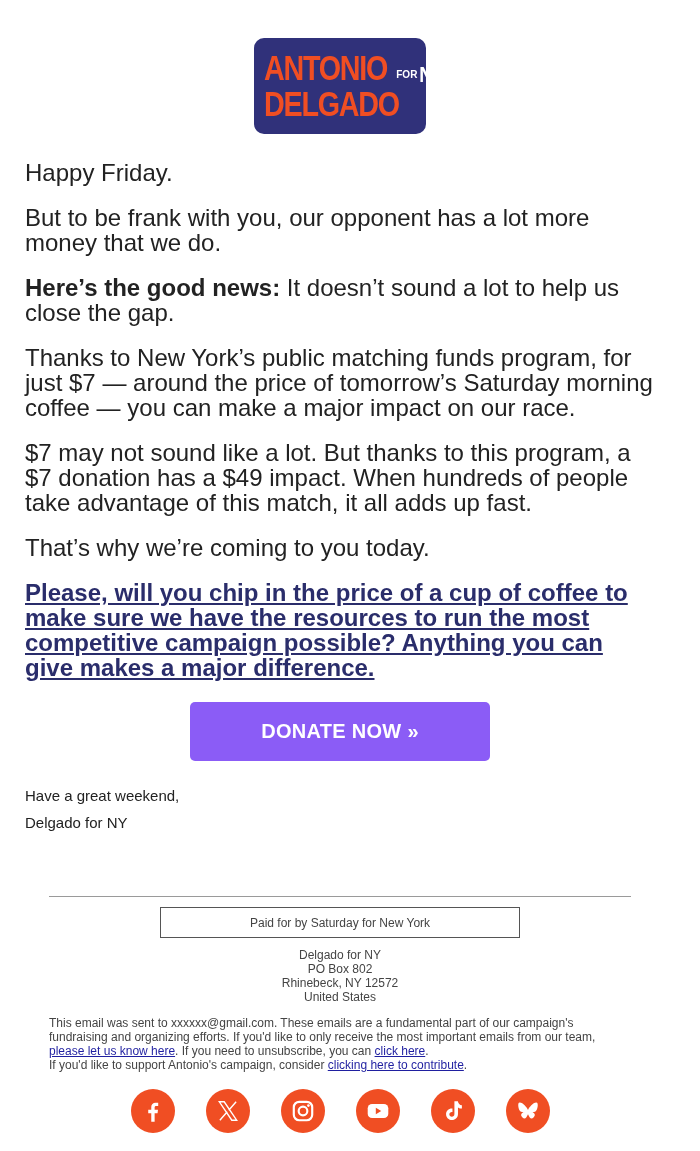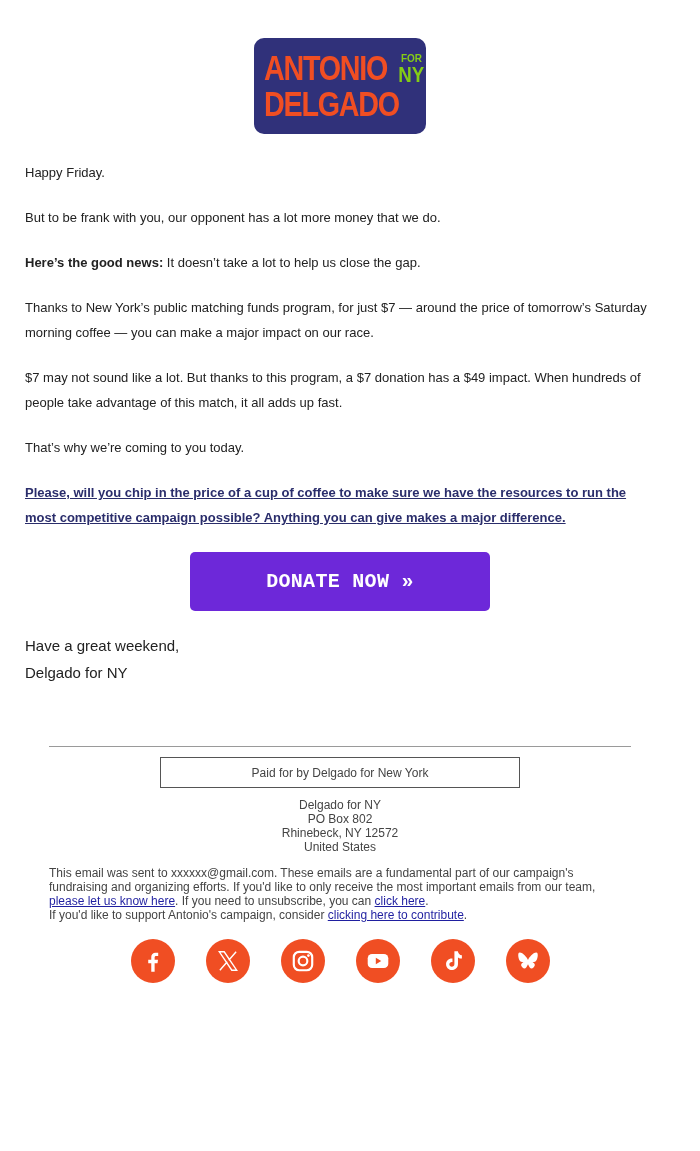--- a/index.html
+++ b/index.html
@@ -2,29 +2,29 @@
 <html><head>
 <meta charset="utf-8">
 <style>
   * { box-sizing: border-box; margin: 0; padding: 0; }
   body { width: 700px; height: 1151px; background: #ffffff; font-family: "Liberation Sans", sans-serif; color: #222222; overflow: hidden; }
   .page { position: relative; width: 680px; }
   .logo-wrap { display: flex; justify-content: center; padding-top: 38px; }
   .logo { width: 172px; height: 96px; background: #30317a; border-radius: 10px; display: flex; flex-direction: column; justify-content: center; padding-left: 10px; }
   .logo .row { display: flex; align-items: flex-end; }
   .logo .big { color: #f04e23; font-family: "Liberation Sans", sans-serif; font-weight: bold; font-size: 35px; line-height: 36px; letter-spacing: -1.5px; transform: scaleX(0.82); transform-origin: left; display: inline-block; }
-  .logo .for-ny { display: flex; flex-direction: column; color: #84cc16; font-weight: bold; margin-left: -18px; align-items: center; }
+  .logo .for-ny { display: flex; color: #ffffff; font-weight: bold; margin-left: -18px; align-items: center; }
   .logo .for { font-size: 10px; line-height: 10px; }
   .logo .ny { font-size: 22px; line-height: 22px; transform: scaleX(0.85); }
-  .content { padding: 0 25px; font-size: 13px; line-height: 25px; color: #222; }
+  .content { padding: 0 25px; font-size: 24px; line-height: 25px; color: #222; }
   .content p { margin-top: 20px; }
   .content p.first { margin-top: 26px; }
   .cta-link { color: #2a2d6b; font-weight: bold; text-decoration: underline; }
   .btn-wrap { display: flex; justify-content: center; margin-top: 22px; }
-  .donate-btn { width: 300px; height: 59px; background: #6d28d9; color: #fff; border-radius: 5px; display: flex; align-items: center; justify-content: center; font-weight: bold; font-size: 20px; letter-spacing: 0.3px; text-decoration: none; font-family: Liberation Mono, monospace; }
+  .donate-btn { width: 300px; height: 59px; background: #8b5cf6; color: #fff; border-radius: 5px; display: flex; align-items: center; justify-content: center; font-weight: bold; font-size: 20px; letter-spacing: 0.3px; text-decoration: none; }
   .signoff { padding: 0 25px; margin-top: 21px; font-size: 15px; line-height: 27px; }
   .footer { margin: 60px 49px 0 49px; border-top: 1px solid #9a9a9a; }
   .paid-wrap { display: flex; justify-content: center; margin-top: 10px; }
   .paid { width: 360px; height: 31px; border: 1px solid #555; display: flex; align-items: center; justify-content: center; font-size: 12px; color: #444; }
   .address { margin-top: 10px; text-align: center; font-size: 12px; line-height: 14px; color: #444; }
   .legal { margin-top: 12px; font-size: 12px; line-height: 14px; color: #444; }
   .legal a { color: #1f1fa0; text-decoration: underline; }
   .socials { display: flex; justify-content: center; gap: 31px; margin-top: 17px; }
   .soc { width: 44px; height: 44px; border-radius: 50%; background: #f04e23; display: flex; align-items: center; justify-content: center; }
   .soc svg { width: 26px; height: 26px; }
@@ -44,39 +44,39 @@
       </div>
       <div class="row">
         <span class="big">DELGADO</span>
       </div>
     </div>
   </div>
 
   <div class="content">
     <p class="first">Happy Friday.</p>
     <p>But to be frank with you, our opponent has a lot more money that we do.</p>
-    <p><b>Here’s the good news:</b><span> It doesn’t take a lot to help us close the gap.</span></p>
+    <p><b>Here’s the good news:</b><span> It doesn’t sound a lot to help us close the gap.</span></p>
     <p>Thanks to New York’s public matching funds program, for just $7 — around the price of tomorrow’s Saturday morning coffee — you can make a major impact on our race.</p>
     <p>$7 may not sound like a lot. But thanks to this program, a $7 donation has a $49 impact. When hundreds of people take advantage of this match, it all adds up fast.</p>
     <p>That’s why we’re coming to you today.</p>
     <p><a class="cta-link" href="#">Please, will you chip in the price of a cup of coffee to make sure we have the resources to run the most competitive campaign possible? Anything you can give makes a major difference.</a></p>
   </div>
 
   <div class="btn-wrap">
     <a class="donate-btn" href="#">DONATE NOW »</a>
   </div>
 
   <div class="signoff">
     <div>Have a great weekend,</div>
     <div>Delgado for NY</div>
   </div>
 
   <div class="footer">
     <div class="paid-wrap">
-      <div class="paid">Paid for by Delgado for New York</div>
+      <div class="paid">Paid for by Saturday for New York</div>
     </div>
     <div class="address">
       <div>Delgado for NY</div>
       <div>PO Box 802</div>
       <div>Rhinebeck, NY 12572</div>
       <div>United States</div>
     </div>
     <div class="legal">
       <span>This email was sent to xxxxxx@gmail.com. These emails are a fundamental part of our campaign's fundraising and organizing efforts. If you'd like to only receive the most important emails from our team, </span><a href="#">please let us know here</a><span>. If you need to unsubscribe, you can </span><a href="#">click here</a><span>.</span><br>
       <span>If you'd like to support Antonio's campaign, consider </span><a href="#">clicking here to contribute</a><span>.</span>

